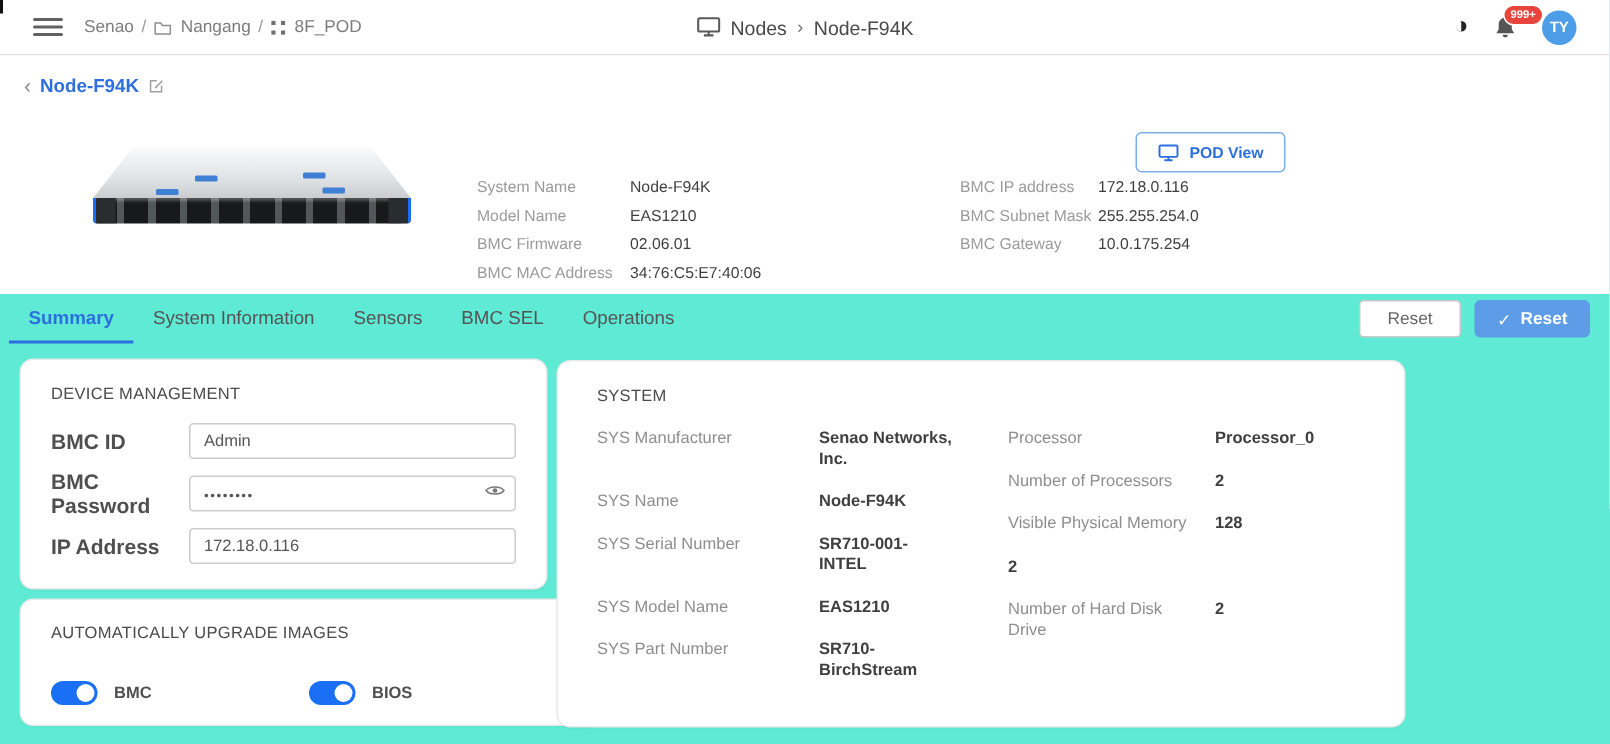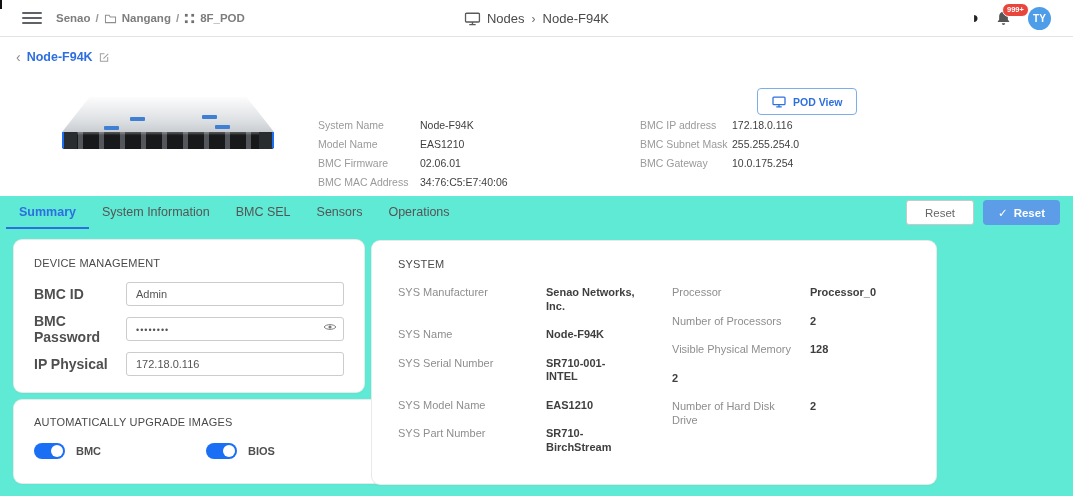--- a/index.html
+++ b/index.html
@@ -8,25 +8,25 @@
     font-family: "Liberation Sans", "DejaVu Sans", sans-serif;
     background:#ffffff; position:relative; overflow:hidden; color:#4a4a4a;
   }
   .artifact { position:absolute; left:0; top:0; width:2px; height:9px; background:#111; z-index:50; }
 
   
   .topbar { position:absolute; top:0; left:0; right:0; height:37px; background:#fff;
             border-bottom:1px solid #e3e3e3; display:flex; align-items:center; padding:0 22px; }
   .hamburger { width:20px; display:flex; flex-direction:column; gap:3px; cursor:pointer; margin-right:14px; }
   .hamburger span { display:block; height:2px; background:#5f6368; border-radius:1px; }
-  .breadcrumb { display:flex; align-items:center; gap:5px; font-size:11.5px; color:#7d7d7d;font-weight:bold; }
+  .breadcrumb { display:flex; align-items:center; gap:5px; font-size:11.5px; color:#7d7d7d; }
   .crumb-sep { color:#9a9a9a; }
   .crumb-icon { display:inline-flex; align-items:center; }
   .topbar-title { position:absolute; left:50%; transform:translateX(-50%); display:flex;
-                  align-items:flex-end; gap:7px; font-size:13px; color:#4a4a4a; }
+                  align-items:center; gap:7px; font-size:13px; color:#4a4a4a; }
   .topbar-title .sep { color:#6b6b6b; font-size:12px; }
   .topbar-right { margin-left:auto; display:flex; align-items:center; gap:16px; }
   .contrast-glyph { font-size:16px; color:#222; line-height:1; cursor:pointer; }
   .bell-wrap { position:relative; cursor:pointer; }
   .badge { position:absolute; top:-7px; left:7px; background:#e8453c; color:#fff; font-size:7.5px;
            font-weight:bold; padding:1.5px 4px; border-radius:8px; border:1.5px solid #fff; }
   .avatar { width:23px; height:23px; border-radius:50%; background:#4d9de8; color:#fff;
             font-size:10px; font-weight:bold; display:flex; align-items:center; justify-content:center; cursor:pointer; }
 
   
@@ -80,21 +80,21 @@
   .dm-card { left:14px; top:44px; width:350px; height:152px; padding:17px 20px; }
   .dm-fields { margin-top:13px; }
   .dm-row { display:flex; align-items:center; margin-bottom:7px; }
   .dm-label { width:92px; font-size:14px; font-weight:bold; color:#4f4f4f; }
   .dm-input-wrap { position:relative; flex:1; }
   .dm-input { width:100%; height:24px; border:1px solid #ccc; border-radius:3px; padding:0 9px;
               font-size:11px; color:#555; font-family:inherit; background:#fff; }
   .eye-btn { position:absolute; right:7px; top:5px; cursor:pointer; display:inline-flex; }
 
   .au-card { left:14px; top:204px; width:384px; height:83px; padding:16px 20px; }
-  .au-toggles { margin-top:15px; display:flex; }
+  .au-toggles { margin-top:26px; display:flex; }
   .toggle-item { display:flex; align-items:center; gap:11px; width:185px; }
   .toggle { width:31px; height:16px; border-radius:9px; background:#1a6ff5; position:relative; cursor:pointer; }
   .toggle .knob { position:absolute; right:2px; top:2px; width:12px; height:12px; border-radius:50%; background:#fff; }
   .toggle-label { font-size:11px; font-weight:bold; color:#4f4f4f; }
 
   .sys-card { left:372px; top:45px; width:564px; height:243px; padding:17px 26px; }
   .sys-cols { margin-top:16px; display:flex; gap:36px; }
   .sys-col { flex:1; }
   .sys-row { display:flex; margin-bottom:15px; }
   .sys-label { width:148px; flex:0 0 148px; font-size:11px; color:#8e8e8e; line-height:13.5px; padding-right:10px; }
@@ -214,22 +214,22 @@
     </span>
     <span>POD View</span>
   </button>
 </section>
 
 <section class="content">
 
   <div class="tabs-row">
     <div class="tab active">Summary</div>
     <div class="tab">System Information</div>
+    <div class="tab">Sensors</div>
     <div class="tab">BMC SEL</div>
-    <div class="tab">Sensors</div>
     <div class="tab">Operations</div>
 
     <div class="tab-actions">
       <button class="btn-reset">Reset</button>
       <button class="btn-apply">
         <span>✓</span>
         <span>Reset</span>
       </button>
     </div>
   </div>
@@ -249,21 +249,21 @@
           <input class="dm-input" type="text" style="letter-spacing: 1px; font-size: 9px; padding-top: 2px;" value="••••••••">
           <span class="eye-btn">
             <svg width="14" height="10" viewBox="0 0 16 10">
                 <path d="M1.2 5c2.6-3.6 11-3.6 13.6 0-2.6 3.6-11 3.6-13.6 0z" fill="none" stroke="#777" stroke-width="1.1"></path>
                 <circle cx="8" cy="5" r="1.8" fill="#777"></circle>
               </svg>
           </span>
         </span>
       </div>
       <div class="dm-row">
-        <span class="dm-label">IP Physical</span>
+        <span class="dm-label">IP Address</span>
         <span class="dm-input-wrap">
           <input class="dm-input" type="text" value="172.18.0.116" style="">
         </span>
       </div>
     </div>
   </div>
 
   <div class="card au-card">
     <div class="card-title">AUTOMATICALLY UPGRADE IMAGES</div>
     <div class="au-toggles">

